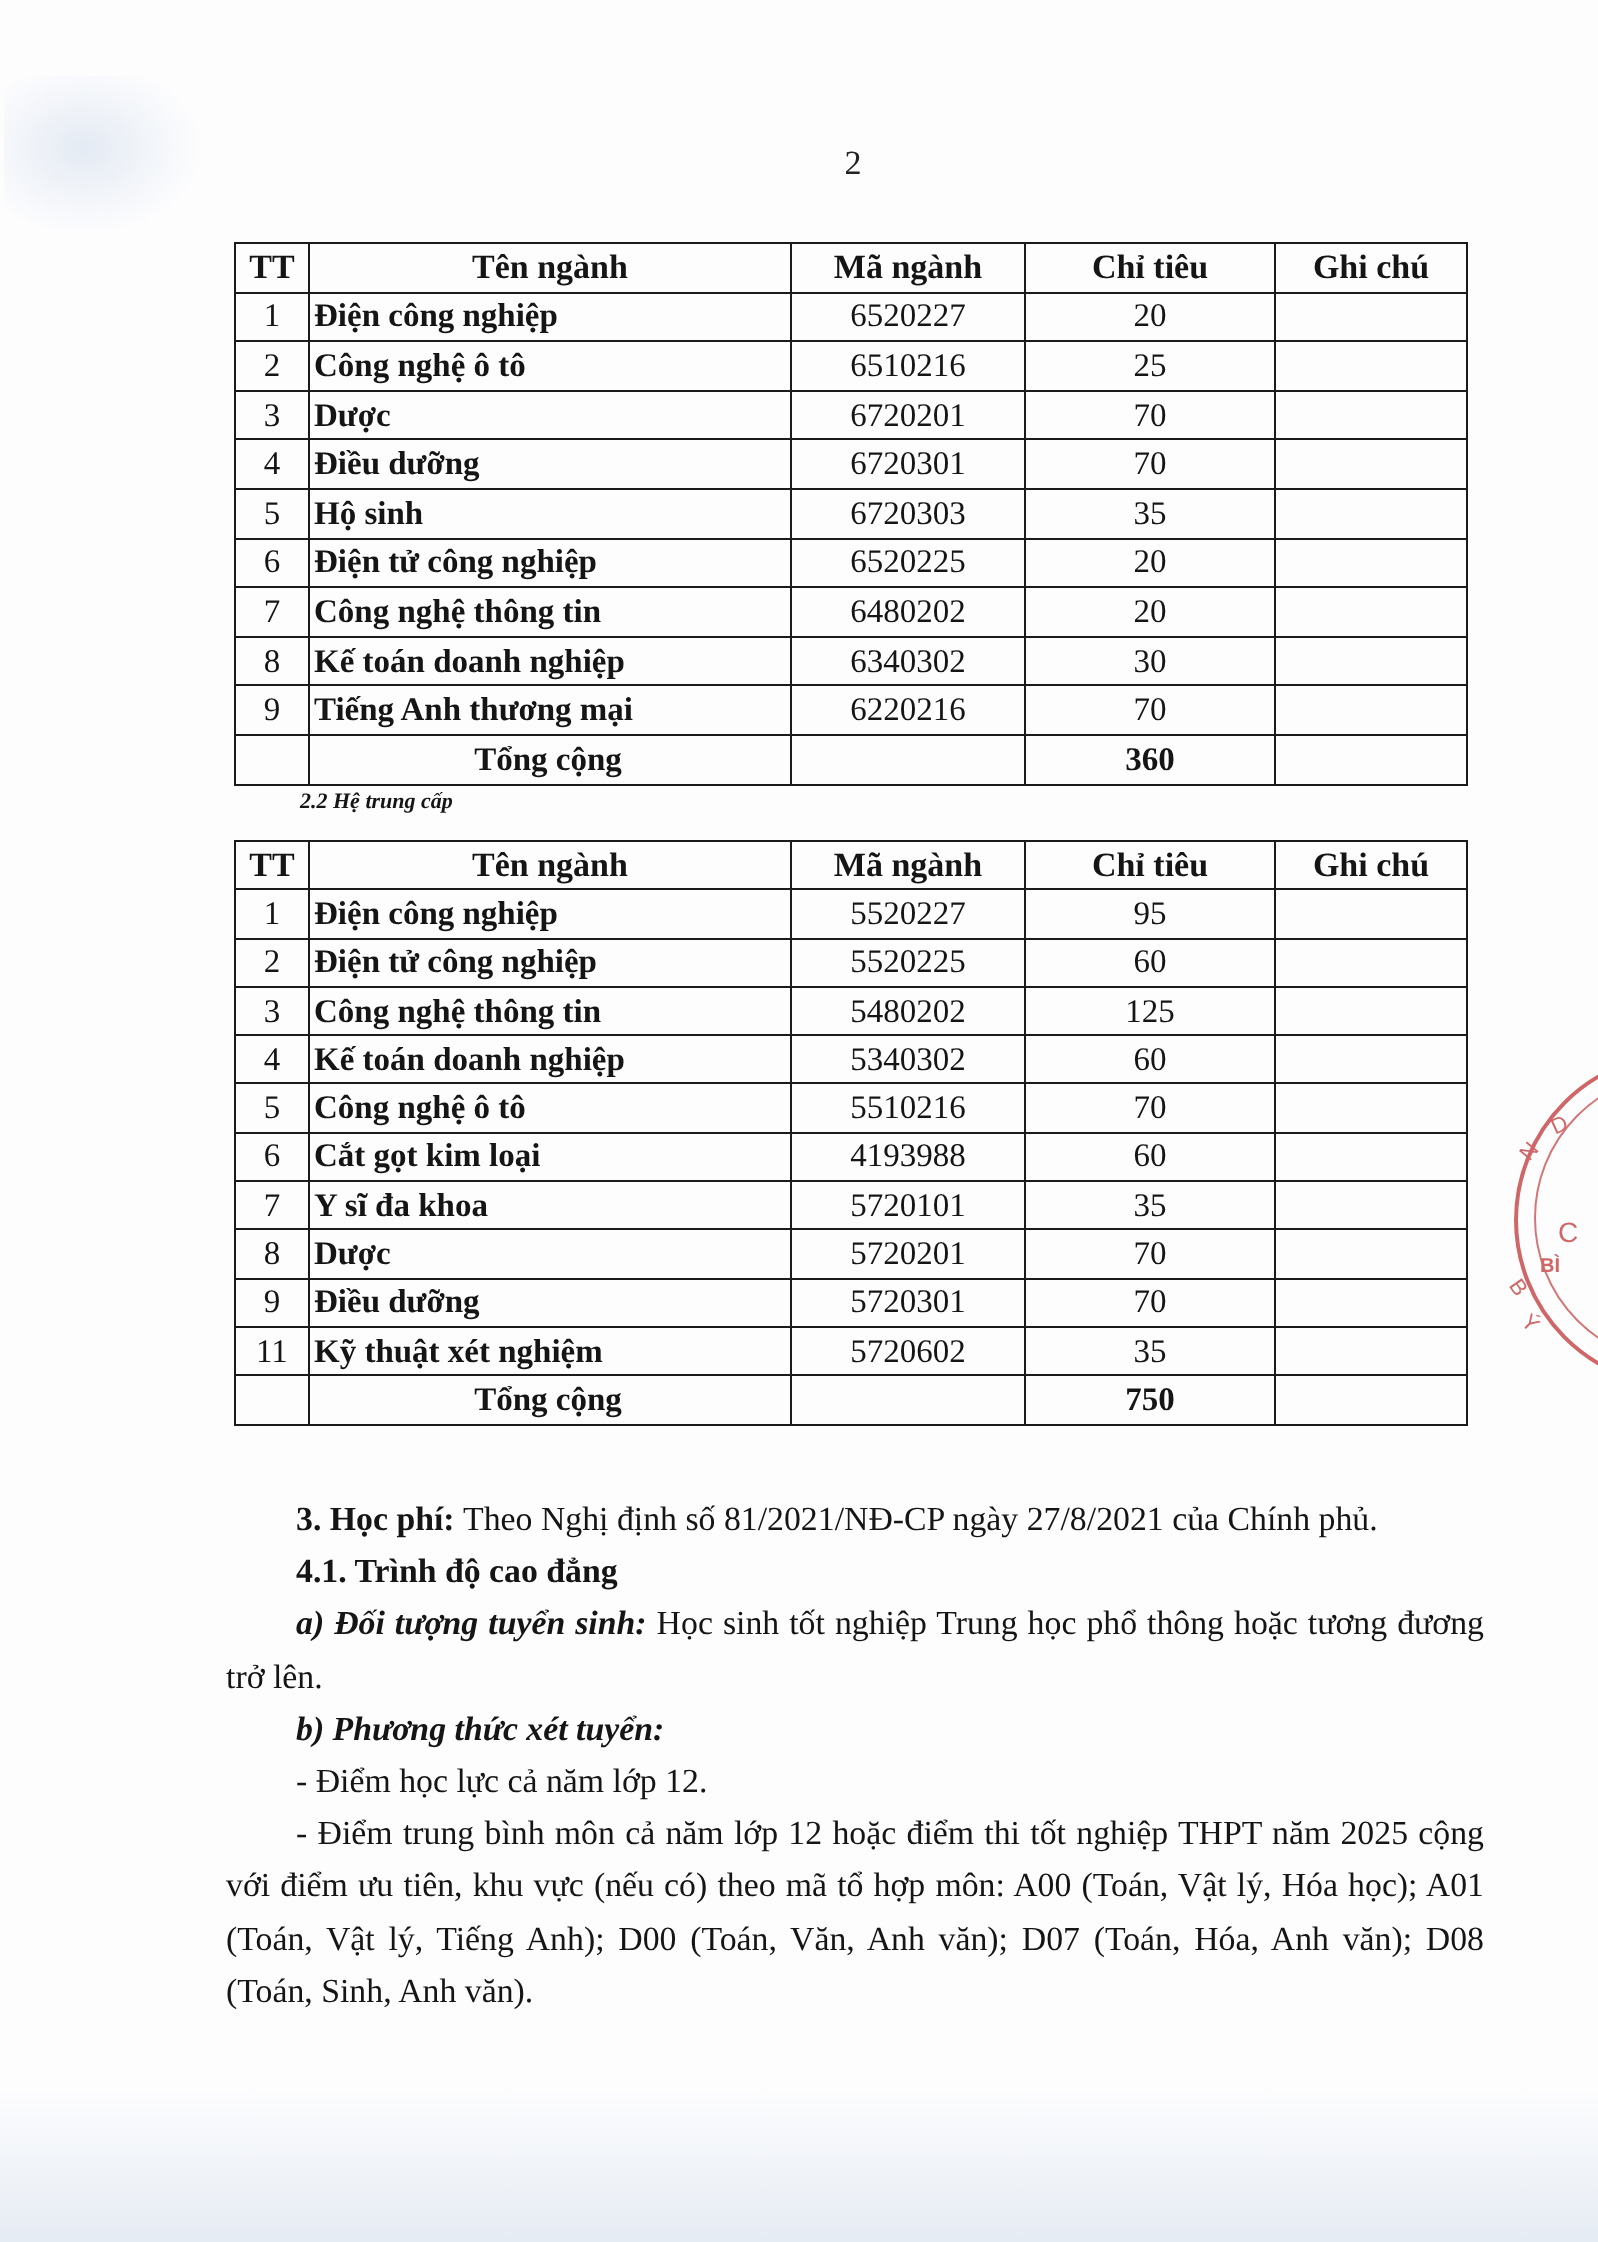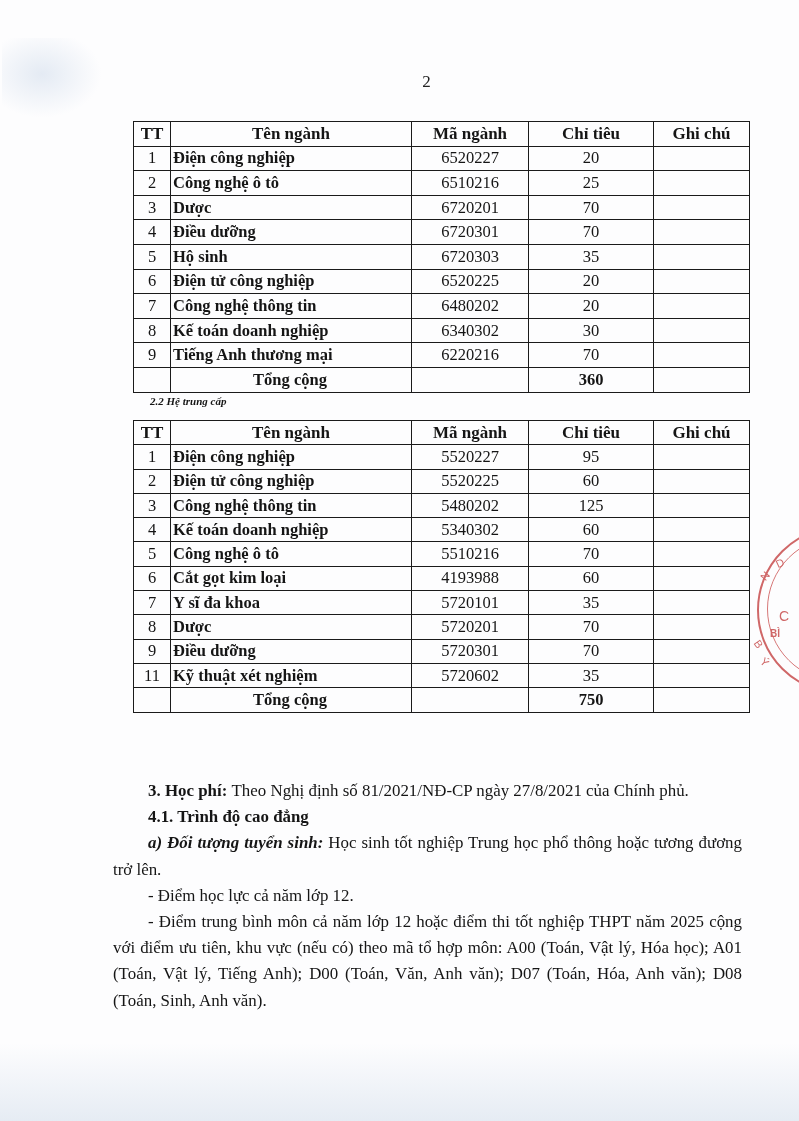--- a/index.html
+++ b/index.html
@@ -19,21 +19,21 @@
     background:radial-gradient(ellipse at 40% 45%, rgba(203,216,233,0.5), rgba(203,216,233,0) 70%);
     pointer-events:none;
   }
   .shadow-bottom{
     position:absolute;left:0;bottom:0;width:799px;height:78px;
     background:linear-gradient(to bottom, rgba(255,255,255,0), rgba(222,230,240,0.75));
     pointer-events:none;
   }
   
   table.quota{
-    position:absolute;left:133px;width:616px;
+    position:absolute;left:117px;width:616px;
     border-collapse:collapse;table-layout:fixed;
     font-size:16.5px;
   }
   table.t1{top:121px;}
   table.t2{top:420px;}
   table.quota th, table.quota td{
     border:1.6px solid #1b1b1b;
     padding:0 2px;overflow:hidden;white-space:nowrap;
     vertical-align:middle;
   }
@@ -45,21 +45,21 @@
   td.c-note{}
   tr.total-row td{font-weight:bold;}
   tr.total-row td.c-name{text-align:center;padding-left:0;}
   
   .table2-caption{
     position:absolute;left:150px;top:395px;
     font-weight:bold;font-style:italic;font-size:11px;
   }
   
   .bodytext{
-    position:absolute;left:113px;top:778px;width:629px;
+    position:absolute;left:113px;top:747px;width:629px;
     font-size:16.9px;line-height:26.2px;text-align:justify;
   }
   .bodytext p{margin:0;text-indent:35px;}
   .seg-bold{font-weight:bold;}
   .seg-bi{font-weight:bold;font-style:italic;}
   
   .stamp{position:absolute;left:0;top:0;width:799px;height:1121px;pointer-events:none;opacity:.85;}
   .stamp .ring-outer{
     position:absolute;left:757px;top:526px;width:164px;height:164px;
     border:2.5px solid #c84e4e;border-radius:50%;
@@ -268,20 +268,21 @@
         <td class="c-quota">750</td>
         <td class="c-note"></td>
       </tr>
     </tbody>
   </table>
 
 <div class="bodytext">
     <p><span class="seg-bold">3. Học phí: </span><span class="">Theo Nghị định số 81/2021/NĐ-CP ngày 27/8/2021 của Chính phủ.</span></p>
     <p><span class="seg-bold">4.1. Trình độ cao đẳng</span></p>
     <p><span class="seg-bi">a) Đối tượng tuyển sinh:</span><span class=""> Học sinh tốt nghiệp Trung học phổ thông hoặc tương đương trở lên.</span></p>
+    <p><span class="seg-bi">b) Phương thức xét tuyển:</span></p>
     <p><span class="">- Điểm học lực cả năm lớp 12.</span></p>
     <p><span class="">- Điểm trung bình môn cả năm lớp 12 hoặc điểm thi tốt nghiệp THPT năm 2025 cộng với điểm ưu tiên, khu vực (nếu có) theo mã tổ hợp môn: A00 (Toán, Vật lý, Hóa học); A01 (Toán, Vật lý, Tiếng Anh); D00 (Toán, Văn, Anh văn); D07 (Toán, Hóa, Anh văn); D08 (Toán, Sinh, Anh văn).</span></p>
   </div>
 
 <div class="stamp">
   <div class="ring-outer"></div>
   <div class="ring-inner"></div>
   <div>
       <div class="stamp-letter" style="left: 761px; top: 570px; font-size: 11px; transform: rotate(-50deg); color: rgb(200, 78, 78);">N</div>
       <div class="stamp-letter" style="left: 776px; top: 557px; font-size: 11px; transform: rotate(-25deg); color: rgb(200, 78, 78);">D</div>

